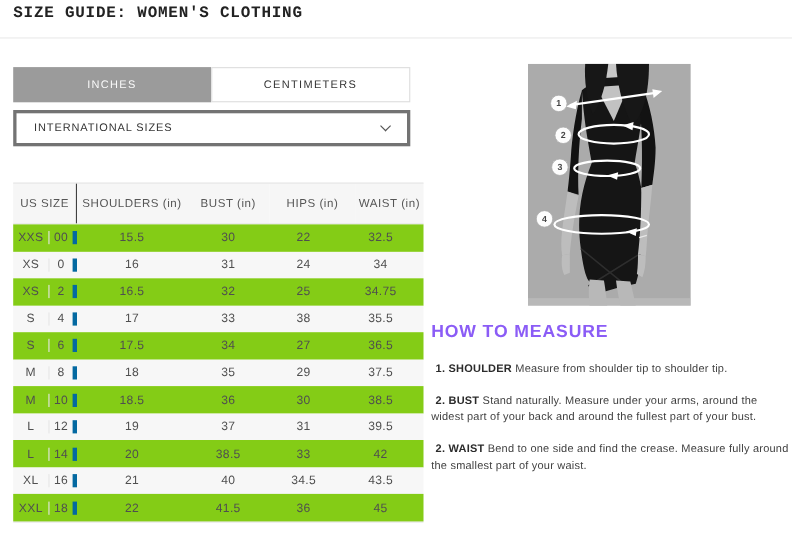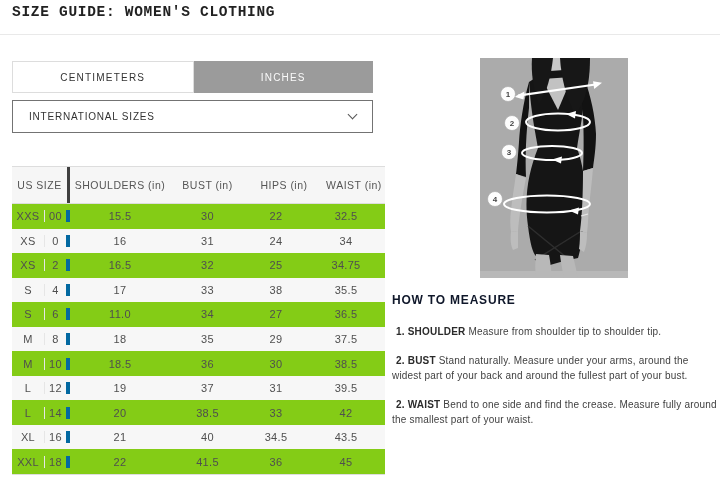--- a/index.html
+++ b/index.html
@@ -26,72 +26,72 @@
   .tabs{position:absolute;left:12px;top:61px;width:361px;height:32px;display:flex}
   .tab{
     flex:1;display:flex;align-items:center;justify-content:center;
     font-size:10px;letter-spacing:1.2px;cursor:pointer;
     background:#fff;border:1px solid #ddd;color:#333;
   }
   .tab.active{background:var(--active-tab-bg);border:none;color:#fafafa}
   
   .dropdown{
     position:absolute;left:12px;top:100px;width:361px;height:33px;
-    border:1px solid #737373;background:#fff;display:flex;align-items:center;
+    border:3px solid #737373;background:#fff;display:flex;align-items:center;
     padding:0 16px;cursor:pointer;
   }
   .dropdown-value{font-size:10px;letter-spacing:.8px;color:#333}
   .chev{
     margin-left:auto;width:7px;height:7px;margin-top:-4px;
     border-right:1.6px solid #555;border-bottom:1.6px solid #555;
     transform:rotate(45deg);
   }
   
   .size-table{position:absolute;left:12px;top:166px;width:373px;font-size:11px}
   .thead{
     display:flex;height:38px;align-items:stretch;
     border-top:1px solid #ddd;border-bottom:1px solid #ddd;
   }
   .hcell{
     background:#f6f6f6;display:flex;align-items:center;justify-content:center;
     font-size:10.5px;letter-spacing:.5px;color:#555;
   }
-  .h0{width:58px;border-right:3px solid #404040}
+  .h0{width:58px;border-right:1px solid #404040}
   .h1{width:100px}.h2{width:75px}.h3{width:62px}.h4{width:78px}
   .tbody{border-bottom:1px solid #ddd}
   .trow{display:flex;height:24.55px;align-items:center;background:#84cc16}
   .trow.alt{background:var(--row-alt-bg)}
   .cell{display:flex;align-items:center;justify-content:center;color:#4f4f4f;letter-spacing:.3px}
   .c0{width:33px;border-right:1px solid #e6e6e6}
   .c1{width:25px;border-right:4px solid #0369a1}
   .c2{width:100px}.c3{width:75px}.c4{width:62px}.c5{width:78px}
   
   .photo{position:absolute;left:480px;top:58px;width:148px;height:220px}
   
   .howto{position:absolute;left:392px;top:293px;width:326px}
   .howto-heading{
-    font-size:12px;font-weight:bold;color:#0f172a;letter-spacing:.8px;margin:0 0 17px;
+    font-size:16px;font-weight:bold;color:#8b5cf6;letter-spacing:.8px;margin:0 0 17px;
   }
   .step{
     font-size:10px;line-height:15.6px;color:#3f3f3f;letter-spacing:.2px;
     margin:0 0 13px;text-indent:4px;
   }
   .step b{color:#2b2b2b}
 </style>
 </head>
 <body>
 
 <div class="page">
 
   <h1 class="page-title">SIZE GUIDE: WOMEN'S CLOTHING</h1>
   <div class="title-divider"></div>
 
   <div class="tabs">
+    <div class="tab active">INCHES</div>
     <div class="tab">CENTIMETERS</div>
-    <div class="tab active">INCHES</div>
   </div>
 
   <div class="dropdown">
     <span class="dropdown-value">INTERNATIONAL SIZES</span>
     <span class="chev"></span>
   </div>
 
   <div class="size-table">
     <div class="thead">
       <div class="hcell h0">US SIZE</div>
@@ -129,21 +129,21 @@
           <div class="cell c0">S</div>
           <div class="cell c1">4</div>
           <div class="cell c2">17</div>
           <div class="cell c3">33</div>
           <div class="cell c4">38</div>
           <div class="cell c5">35.5</div>
         </div>
         <div class="trow">
           <div class="cell c0">S</div>
           <div class="cell c1">6</div>
-          <div class="cell c2">11.0</div>
+          <div class="cell c2">17.5</div>
           <div class="cell c3">34</div>
           <div class="cell c4">27</div>
           <div class="cell c5">36.5</div>
         </div>
         <div class="trow alt">
           <div class="cell c0">M</div>
           <div class="cell c1">8</div>
           <div class="cell c2">18</div>
           <div class="cell c3">35</div>
           <div class="cell c4">29</div>

